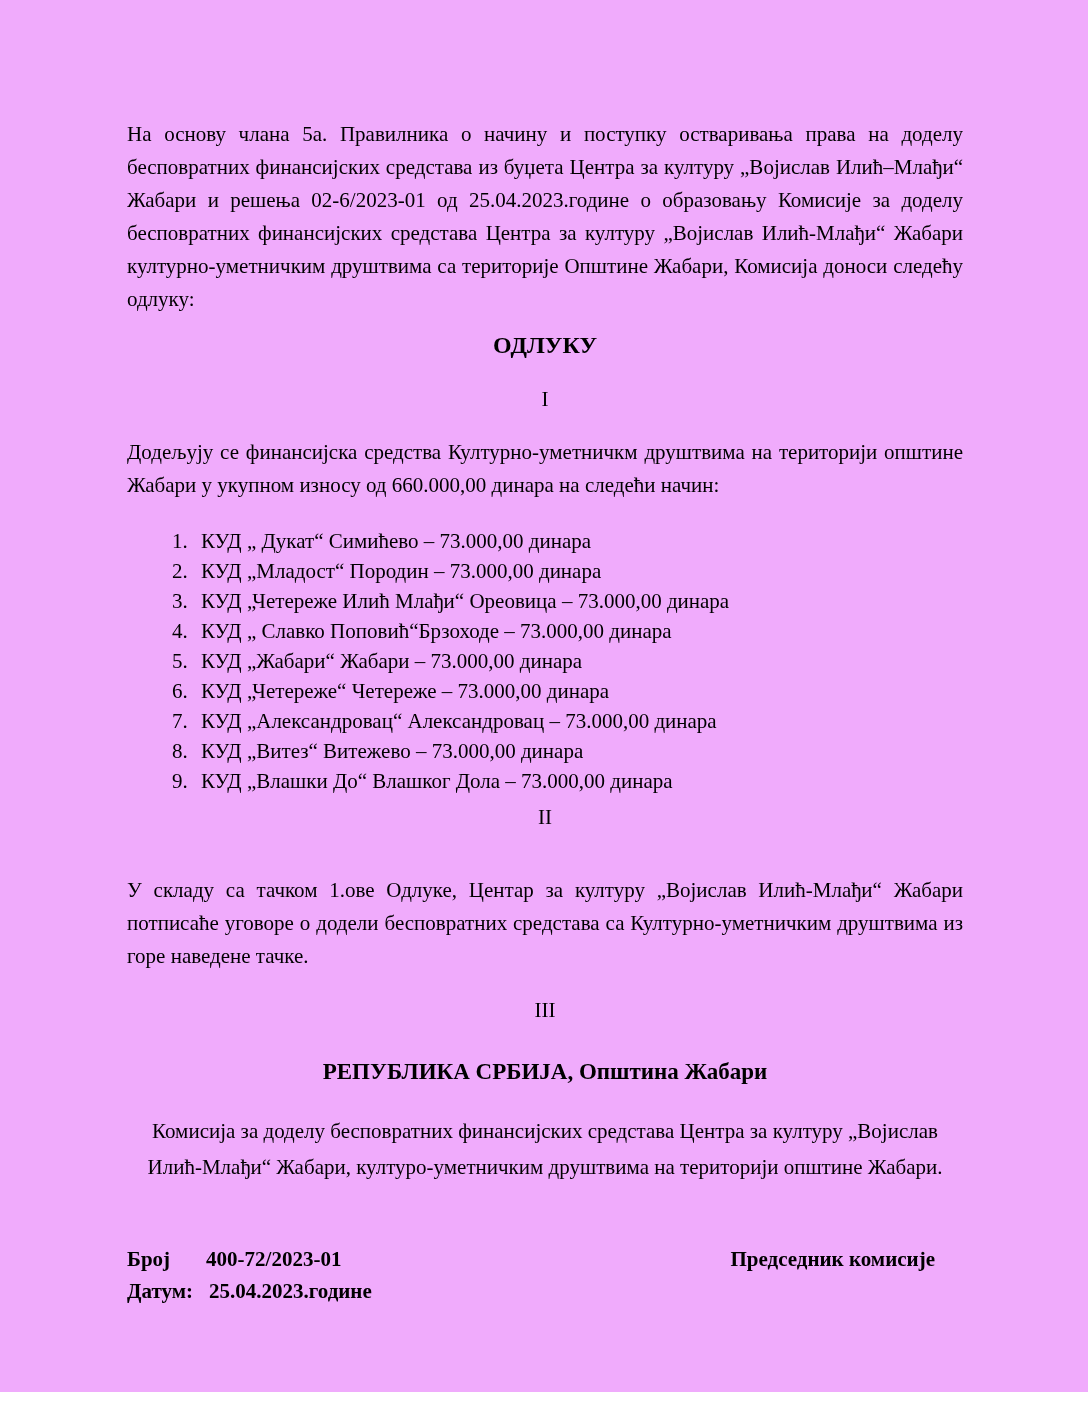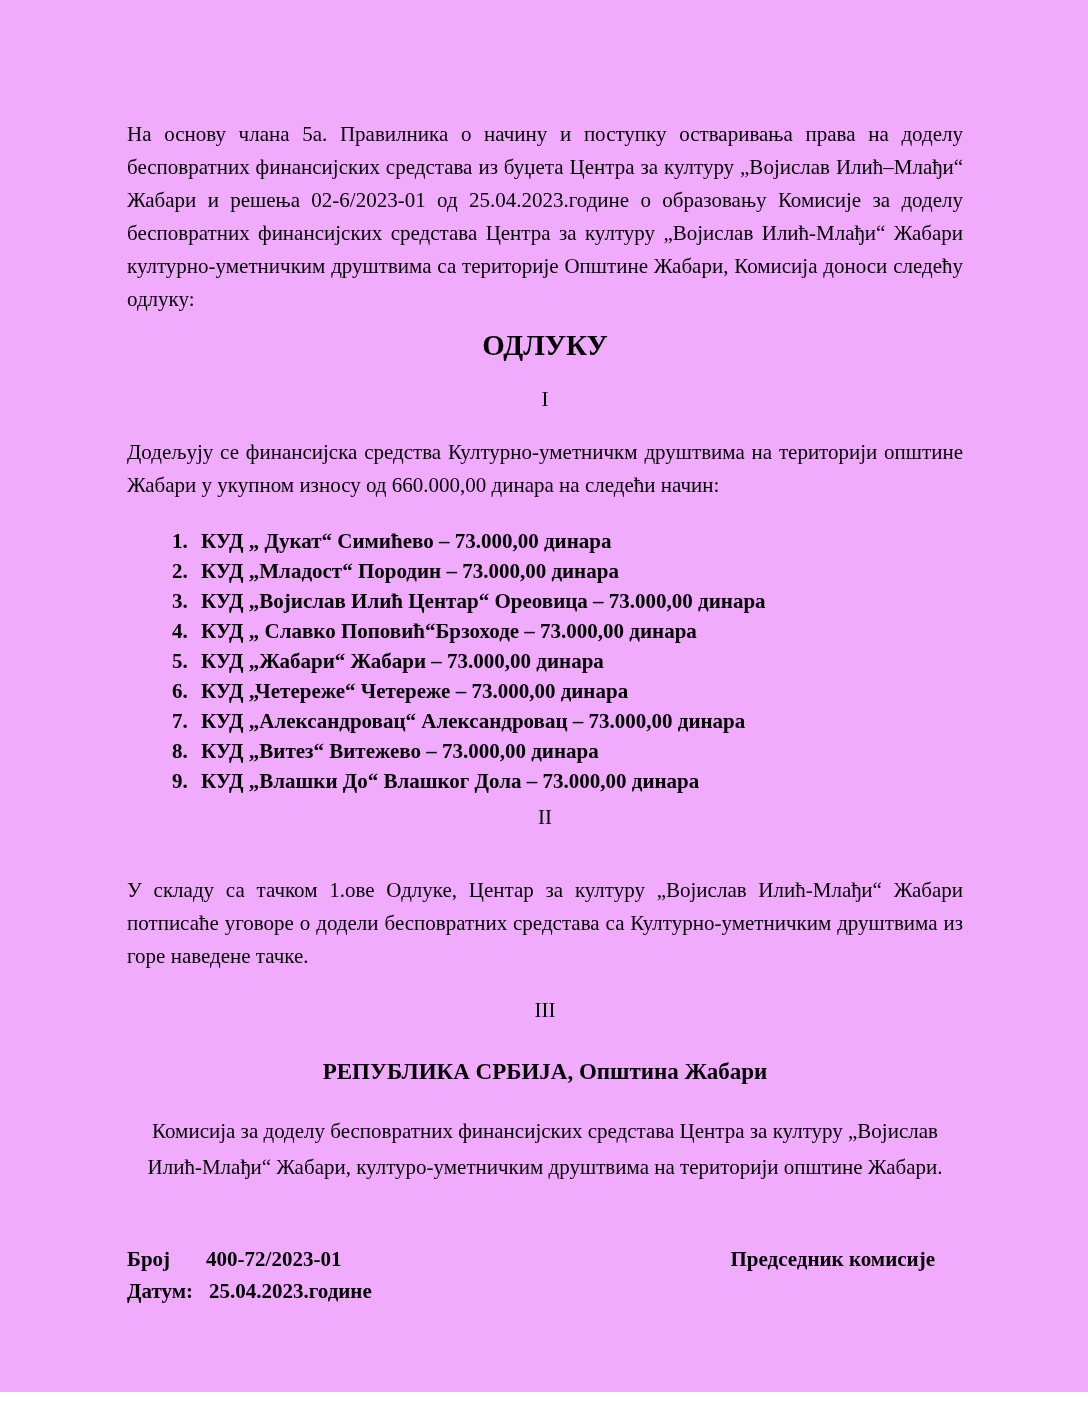--- a/index.html
+++ b/index.html
@@ -21,38 +21,37 @@
   }
   p { margin: 0; }
   .justified {
     text-align: justify;
     line-height: 33px;
   }
   .intro { margin-bottom: 14px; }
   .doc-title {
     text-align: center;
     font-weight: bold;
-    font-size: 29px;
+    font-size: 24px;
     line-height: 30px;
     margin: 0 0 24px 0;
   }
   .numeral {
     text-align: center;
     line-height: 30px;
   }
   .numeral-1 { margin: 0 0 22px 0; }
   .numeral-2 { margin: 2px 0 42px 0; }
   .numeral-3 { margin: 22px 0 32px 0; }
   .para-2 { margin-bottom: 24px; }
   ol.alloc-list {
     margin: 8px 0 6px 0;
     padding: 0 0 0 66px;
     list-style-type: decimal;
     list-style-position: outside;
-    font-weight: bold;
   }
   ol.alloc-list li {
     line-height: 30px;
     padding-left: 8px;
   }
   .para-3 { margin-bottom: 6px; font-family: Liberation Serif, serif; }
   .para-4 {
     text-align: left;
     line-height: 33px;
     margin-bottom: 20px;
@@ -91,21 +90,21 @@
 
   <div class="doc-title">ОДЛУКУ</div>
 
   <div class="numeral numeral-1">I</div>
 
   <p class="justified para-2">Додељују се финансијска средства Културно-уметничкм друштвима на територији општине Жабари у укупном износу од 660.000,00 динара на следећи начин:</p>
 
   <ol class="alloc-list">
     <li>КУД „ Дукат“ Симићево – 73.000,00 динара</li>
     <li>КУД „Младост“ Породин – 73.000,00 динара</li>
-    <li>КУД „Војислав Илић Центар“ Ореовица – 73.000,00 динара</li>
+    <li>КУД „Четереже Илић Млађи“ Ореовица – 73.000,00 динара</li>
     <li>КУД „ Славко Поповић“Брзоходе – 73.000,00 динара</li>
     <li>КУД „Жабари“ Жабари – 73.000,00 динара</li>
     <li>КУД „Четереже“ Четереже – 73.000,00 динара</li>
     <li>КУД „Александровац“ Александровац – 73.000,00 динара</li>
     <li>КУД „Витез“ Витежево – 73.000,00 динара</li>
     <li>КУД „Влашки До“ Влашког Дола – 73.000,00 динара</li>
   </ol>
 
   <div class="numeral numeral-2">II</div>
 

